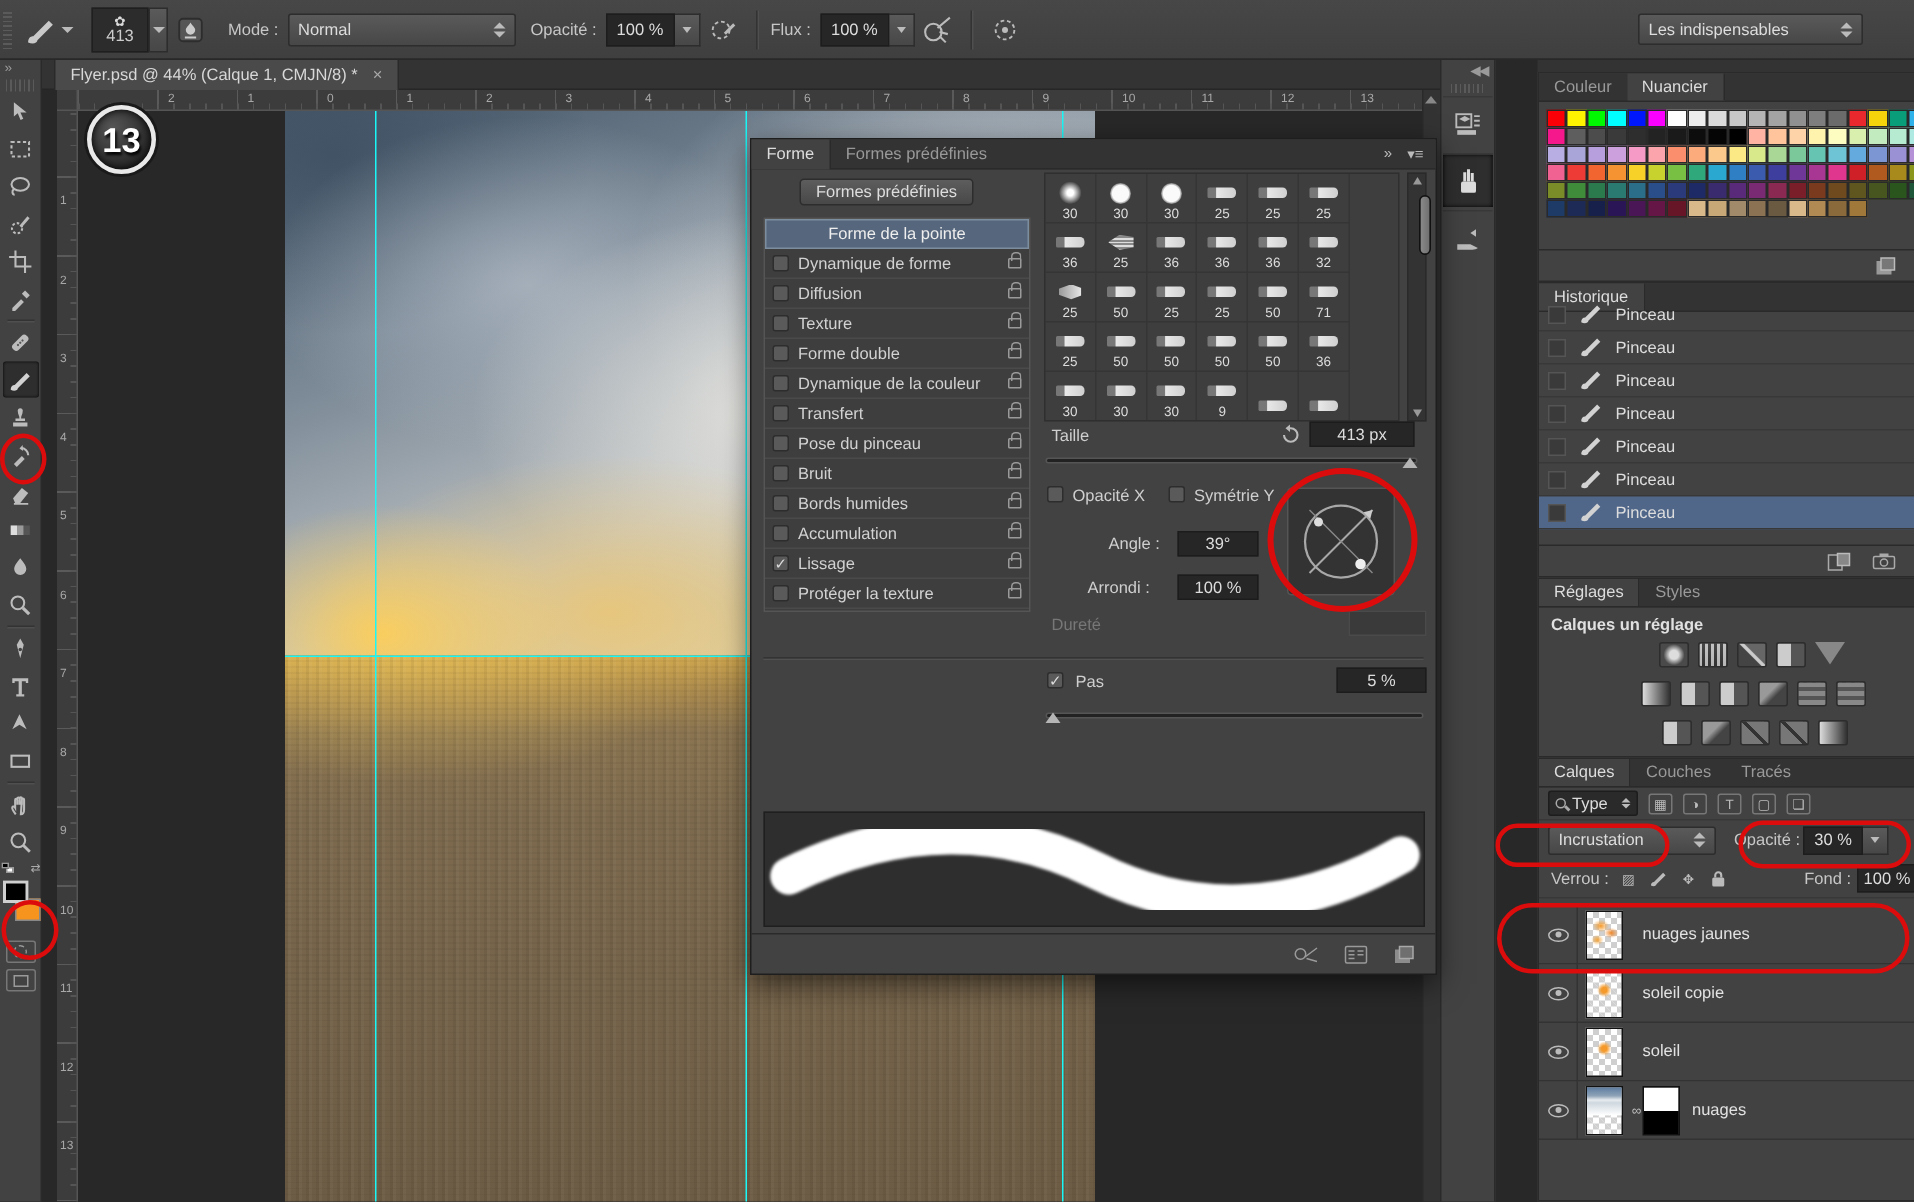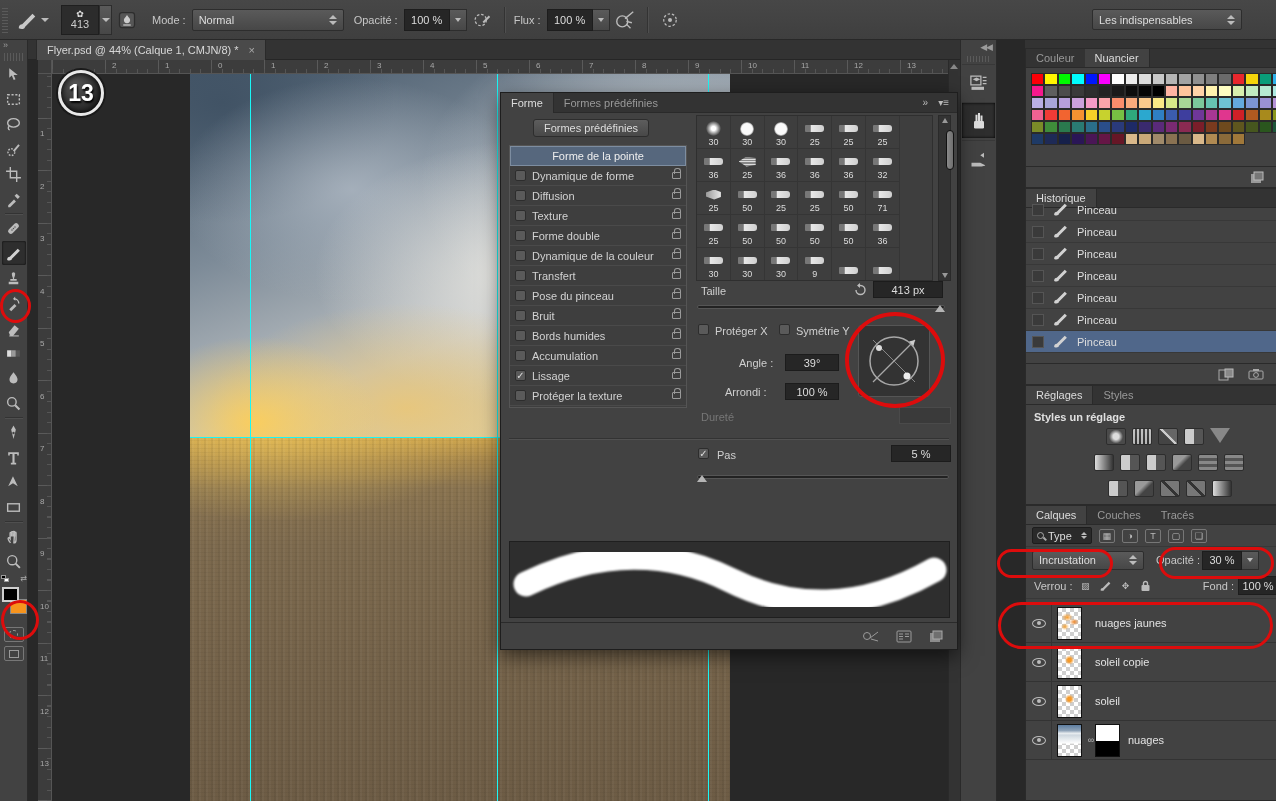--- a/index.html
+++ b/index.html
@@ -797,21 +797,21 @@
   <span class="bp-label" style="left:200px; top:192px">Taille</span>
   <svg class="abs" style="left:352px; top:189px" width="14" height="14" viewBox="0 0 14 14">
     <path d="M3 8a4.5 4.5 0 104.5-4.5H5" fill="none" stroke="#bbb" stroke-width="1.4"></path>
       <path d="M7 1L4 3.5 7 6z" fill="#bbb"></path>
   </svg>
   <div class="bp-field" style="left:372px; top:188px; width:70px">413 px</div>
   <div class="bp-slider" style="left:196px; top:212px; width:248px"></div>
   <span class="slider-thumb" style="left:434px; top:212px"></span>
 
   <span class="cb abs" style="left:197px; top:231px"></span>
-  <span class="bp-label" style="left:214px; top:232px">Protéger X</span>
+  <span class="bp-label" style="left:214px; top:232px">Opacité X</span>
   <span class="cb abs" style="left:278px; top:231px"></span>
   <span class="bp-label" style="left:295px; top:232px">Symétrie Y</span>
 
   <span class="bp-label" style="left:238px; top:264px">Angle :</span>
   <div class="bp-field" style="left:284px; top:261px; width:54px">39°</div>
   <span class="bp-label" style="left:224px; top:293px">Arrondi :</span>
   <div class="bp-field" style="left:284px; top:290px; width:54px">100 %</div>
 
   <div id="angle-widget">
     <svg width="70" height="70" viewBox="0 0 70 70">
@@ -1105,21 +1105,21 @@
         </svg>
     </div>
   </div>
 
   <div class="panel" id="adjustments-panel" style="top:345px; height:120px">
     <div class="panel-tabs">
       <div class="ptab active">Réglages</div>
       <div class="ptab">Styles</div>
       <div class="pmenu">▾≡</div>
     </div>
-    <div id="adj-heading">Styles un réglage</div>
+    <div id="adj-heading">Calques un réglage</div>
     <div class="adj-row" style="left:80px; top:42px" id="adj-row-0">
         <div class="adj-ic sun"></div>
         <div class="adj-ic levels"></div>
         <div class="adj-ic curves"></div>
         <div class="adj-ic half"></div>
         <div class="adj-ic tri"></div>
       </div>
     <div class="adj-row" style="left:68px; top:68px" id="adj-row-1">
         <div class="adj-ic grad"></div>
         <div class="adj-ic half"></div>

